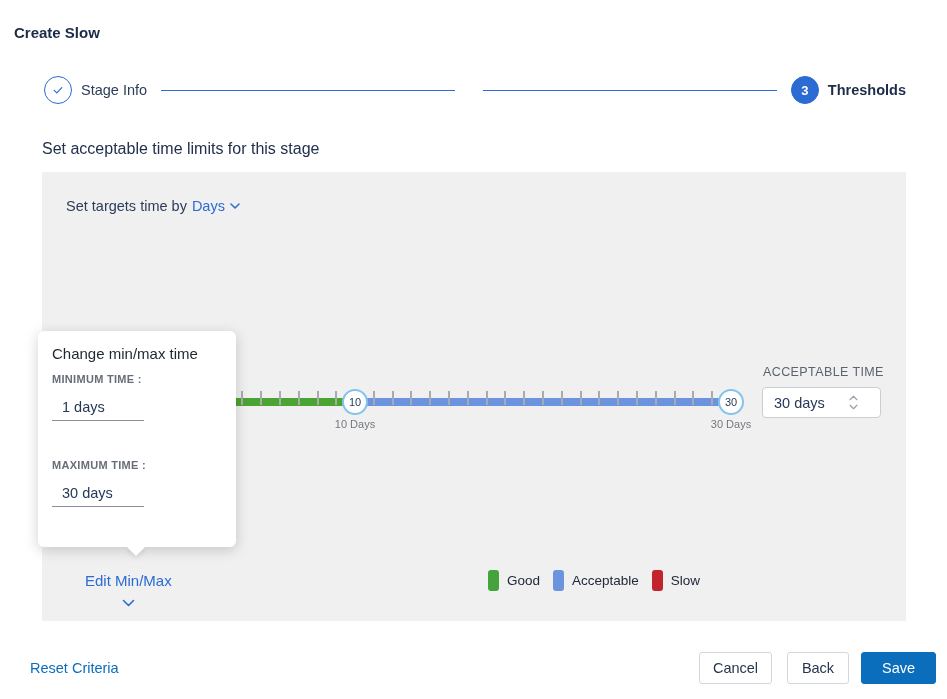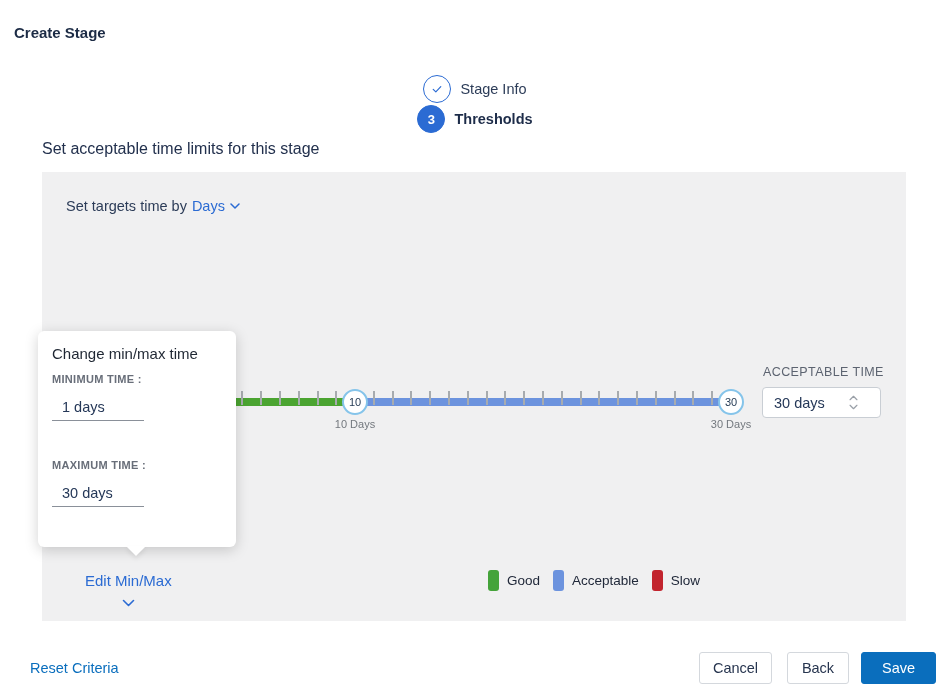--- a/index.html
+++ b/index.html
@@ -3,21 +3,21 @@
 <meta charset="utf-8">
 <style>
   * { margin:0; padding:0; box-sizing:border-box; }
   html,body { width:947px; height:699px; background:#ffffff; font-family:"Liberation Sans", sans-serif; overflow:hidden; }
   .abs { position:absolute; }
 
   
   #page-title { left:14px; top:24px; font-size:15px; font-weight:700; color:#1c2b45; }
 
   
-  #stepper { left:44px; top:75px; width:862px; height:30px; display:flex; align-items:center;flex-direction:column; }
+  #stepper { left:44px; top:75px; width:862px; height:30px; display:flex; align-items:center; }
   .step { display:flex; align-items:center; gap:9px; }
   .step-circle { width:28px; height:28px; border-radius:50%; border:1.5px solid #2b6bd3; background:#fff; display:flex; align-items:center; justify-content:center; flex:0 0 28px; }
   .step-circle.filled { background:#2b6bd3; border-color:#2b6bd3; color:#fff; font-size:13px; font-weight:600; }
   .step-label { font-size:14.5px; color:#2c3c58; white-space:nowrap; }
   .step-label.bold { font-weight:700; color:#1d2c49; }
   .step-line { flex:1; height:0; border-top:1.5px solid #2b6bd3; margin:0 14px; }
 
   
   #section-heading { left:42px; top:140px; font-size:16px; color:#22304d; }
 
@@ -60,21 +60,21 @@
   #footer-reset { left:30px; top:660px; font-size:14.5px; color:#0a6ebd; cursor:pointer; }
   .btn { position:absolute; top:652px; height:32px; border-radius:3px; font-size:14.5px; font-family:"Liberation Sans", sans-serif; cursor:pointer; }
   .btn-outline { background:#fff; border:1px solid #d4d8dd; color:#27354f; }
   #cancel-btn { left:699px; width:73px; }
   #back-btn { left:787px; width:62px; }
   #save-btn { left:861px; width:75px; background:#0a6ebd; border:1px solid #0a6ebd; color:#fff; }
 </style>
 </head>
 <body>
 
-<div class="abs" id="page-title">Create Stage</div>
+<div class="abs" id="page-title">Create Slow</div>
 
 <div class="abs" id="stepper">
   <div class="step">
     <div class="step-circle">
       <svg width="14" height="14" viewBox="0 0 24 24" fill="none">
           <path d="M5.5 12.5l4.5 4.5 8.5-9" stroke="#2b6bd3" stroke-width="2" stroke-linecap="round" stroke-linejoin="round"></path>
         </svg>
     </div>
     <div class="step-label">Stage Info</div>
   </div>

